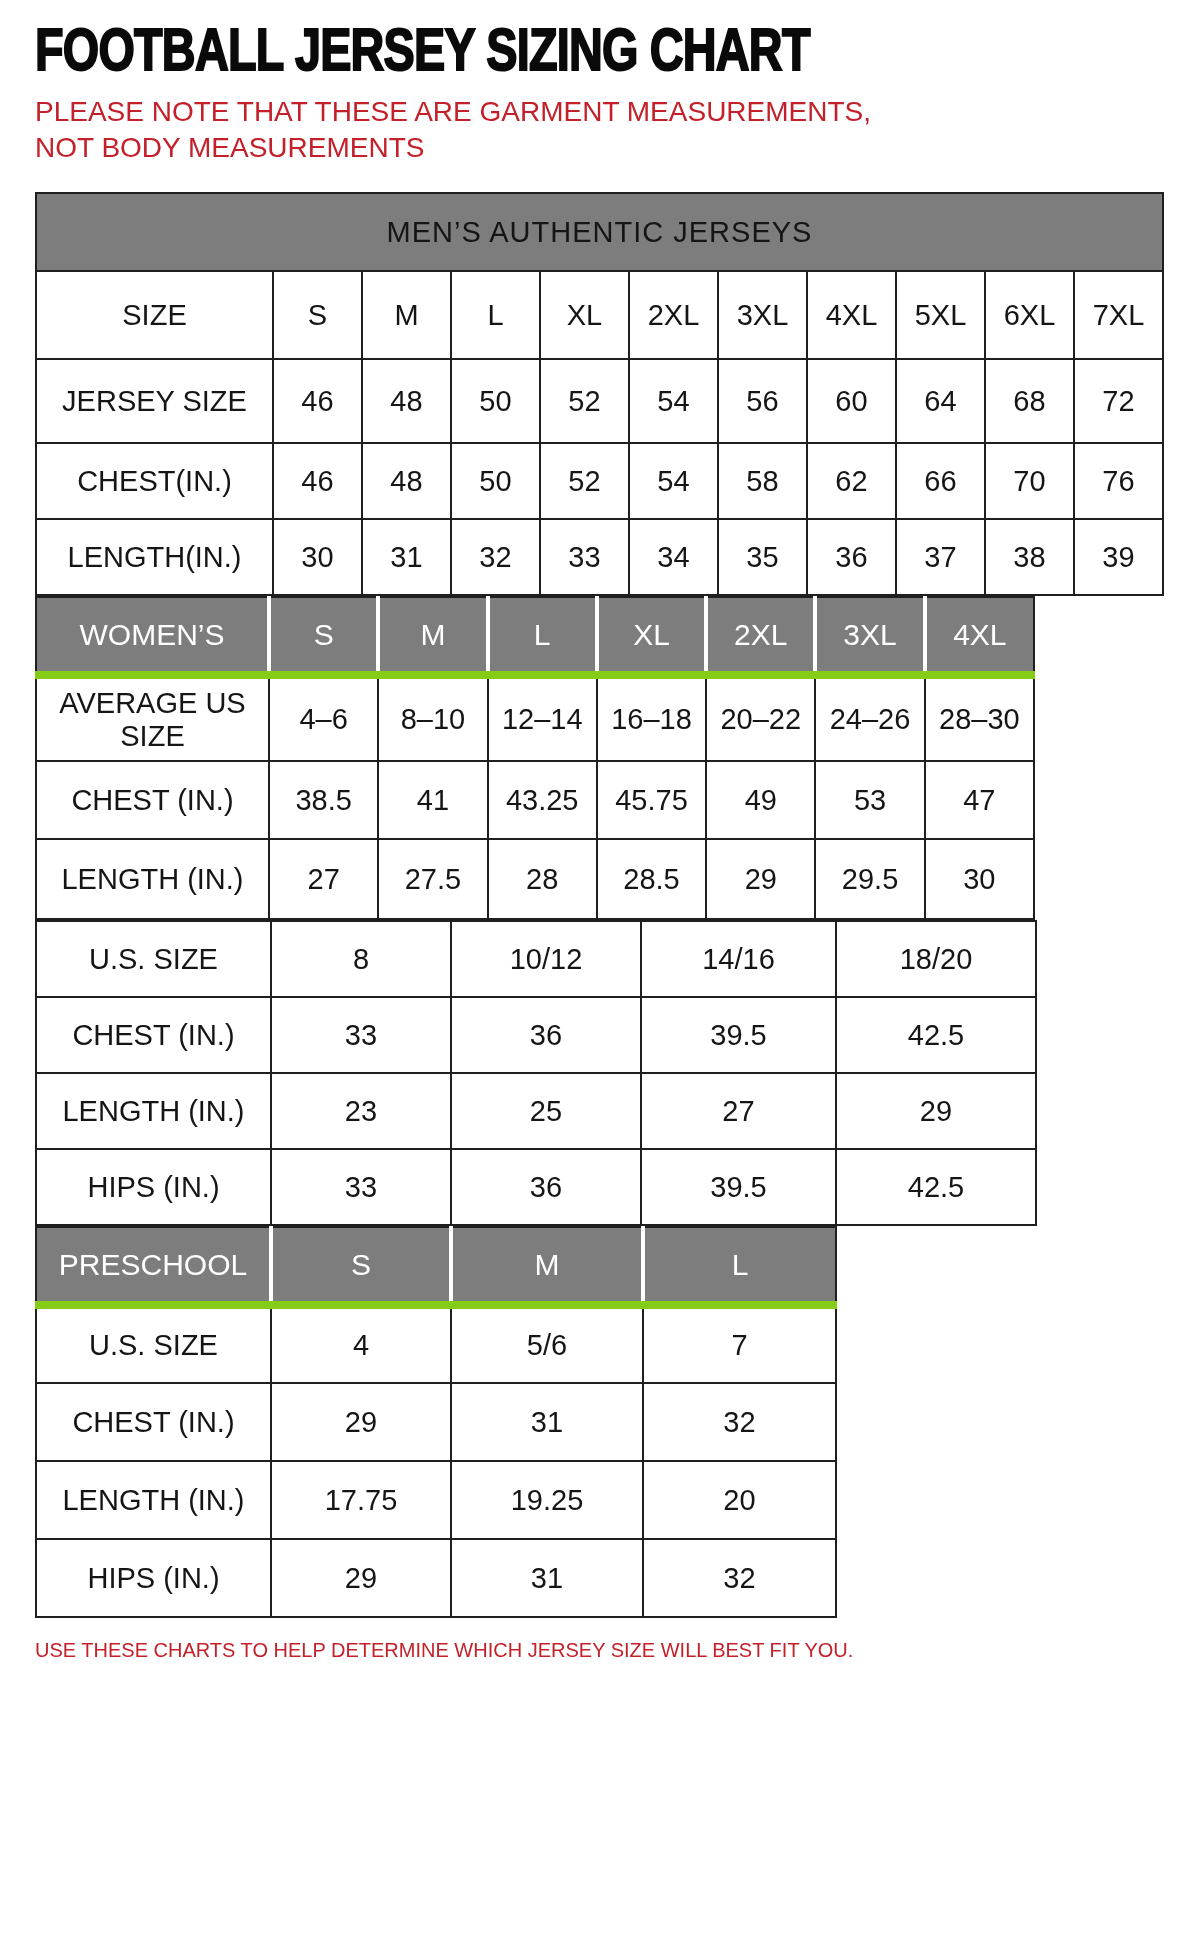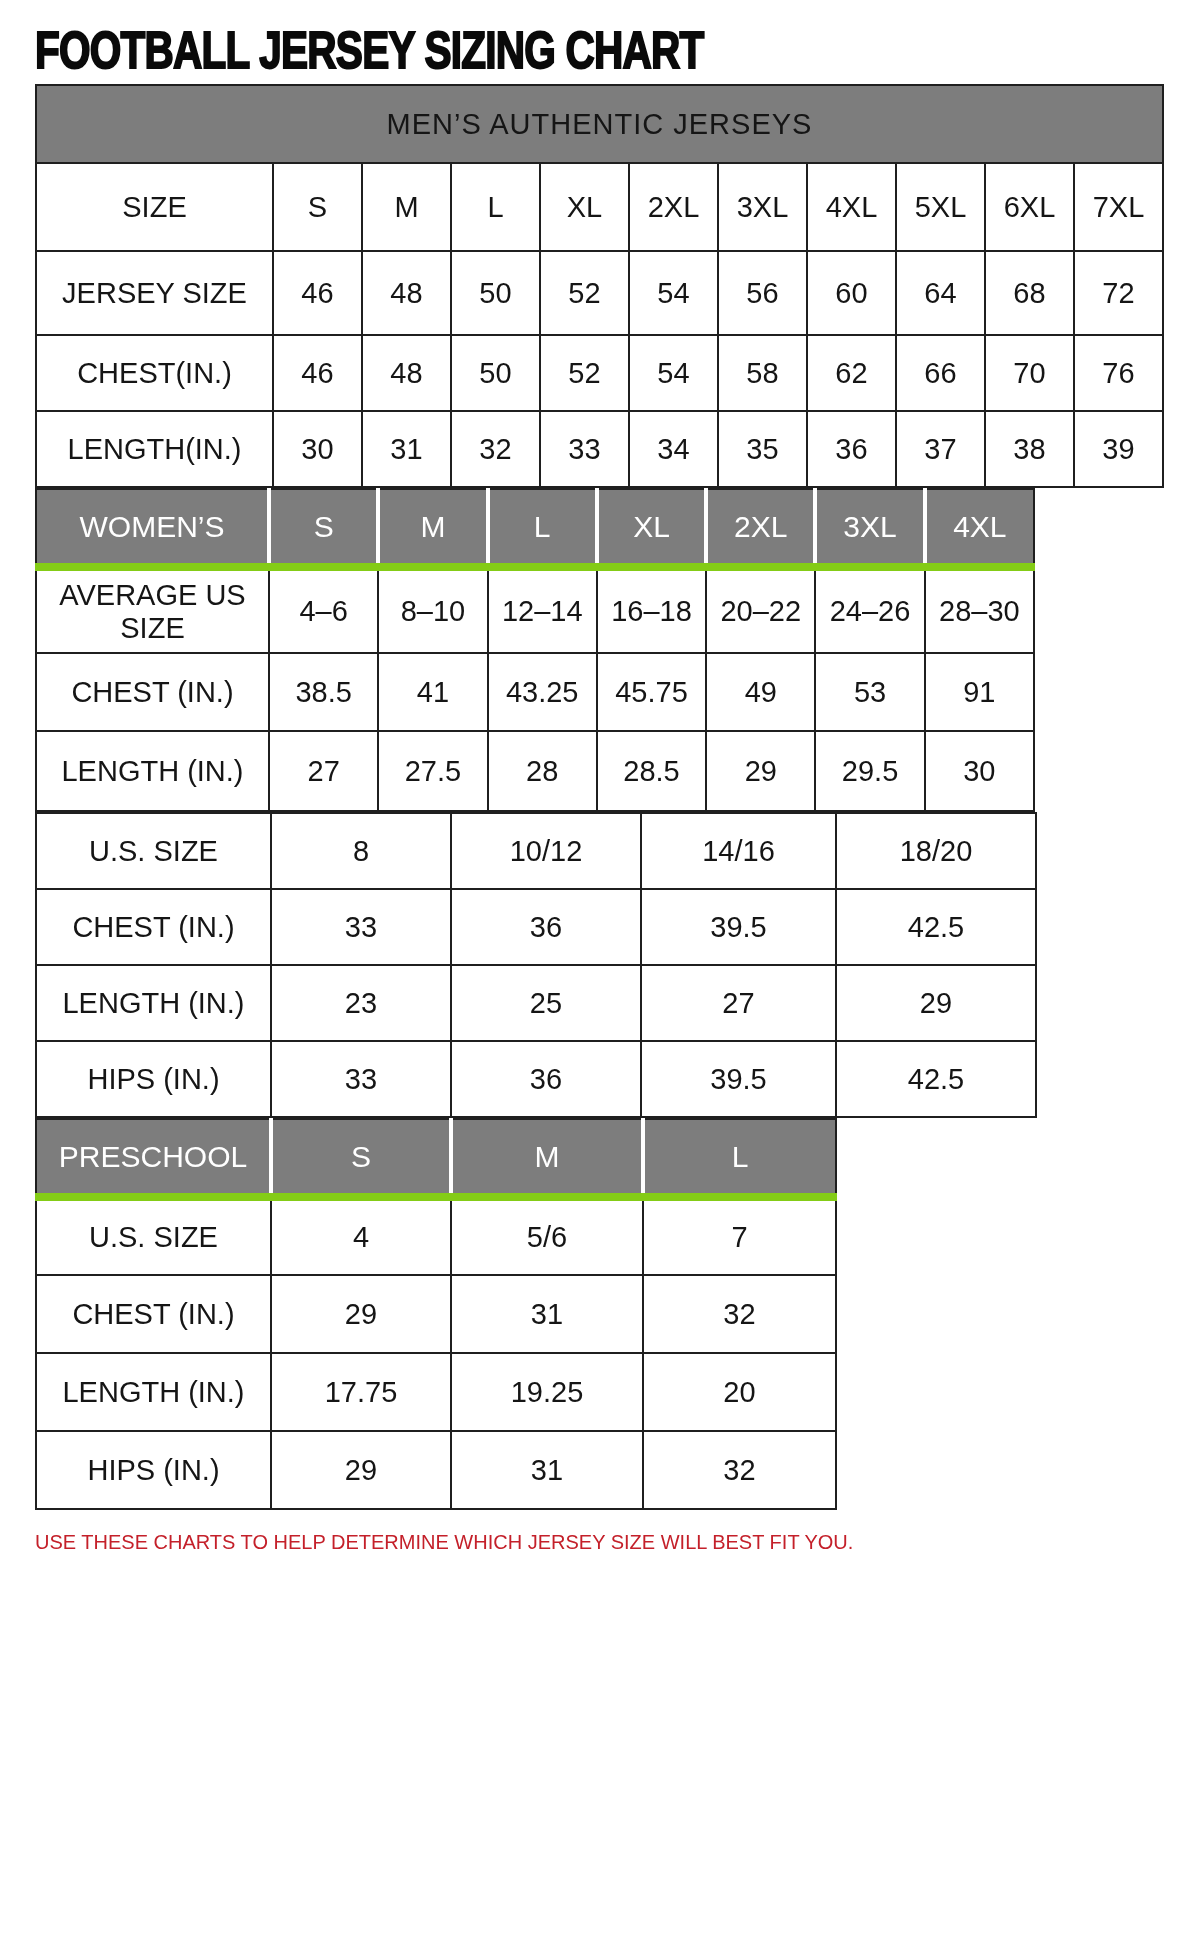--- a/index.html
+++ b/index.html
@@ -1,21 +1,21 @@
 <!DOCTYPE html>
 <html><head>
 <meta charset="utf-8">
 <style>
   html,body{margin:0;padding:0;background:#ffffff;}
   .page{
     width:1200px;height:1942px;overflow:hidden;box-sizing:border-box;
     padding:16px 0 0 35px;background:#ffffff;
     font-family:"Liberation Sans", sans-serif;color:#151515;
   }
-  h1{margin:0;font-size:52px;line-height:68px;white-space:nowrap;}
+  h1{margin:0;font-size:60px;line-height:68px;white-space:nowrap;}
   .squeeze{
     display:inline-block;transform:scaleX(0.78);transform-origin:0 50%;
     font-weight:bold;letter-spacing:-1px;-webkit-text-stroke:2px #0a0a0a;color:#0a0a0a;
   }
   .note{
     margin:10px 0 26px;max-width:900px;
     color:#c4202a;font-size:28px;line-height:36px;font-weight:400;
   }
   table.tbl{border-collapse:collapse;table-layout:fixed;margin:0 0 0 0;background:#ffffff;}
   table.tbl td{
@@ -37,20 +37,21 @@
     margin:14px 0 0;color:#c4202a;font-size:20px;line-height:36px;white-space:nowrap;
   }
 </style>
 </head>
 <body>
 
 <div class="page">
 
   <h1><span class="squeeze">FOOTBALL JERSEY SIZING CHART</span></h1>
 
+  <p class="note">PLEASE NOTE THAT THESE ARE GARMENT MEASUREMENTS, NOT BODY MEASUREMENTS</p>
 
   <table class="tbl mb46">
     <colgroup>
       <col style="width:237px">
         <col style="width:89px">
         <col style="width:89px">
         <col style="width:89px">
         <col style="width:89px">
         <col style="width:89px">
         <col style="width:89px">
@@ -151,21 +152,21 @@
       <td>28–30</td>
     </tr>
     <tr class="r78">
       <td>CHEST (IN.)</td>
       <td>38.5</td>
       <td>41</td>
       <td>43.25</td>
       <td>45.75</td>
       <td>49</td>
       <td>53</td>
-      <td>91</td>
+      <td>47</td>
     </tr>
     <tr class="r80">
       <td>LENGTH (IN.)</td>
       <td>27</td>
       <td>27.5</td>
       <td>28</td>
       <td>28.5</td>
       <td>29</td>
       <td>29.5</td>
       <td>30</td>

